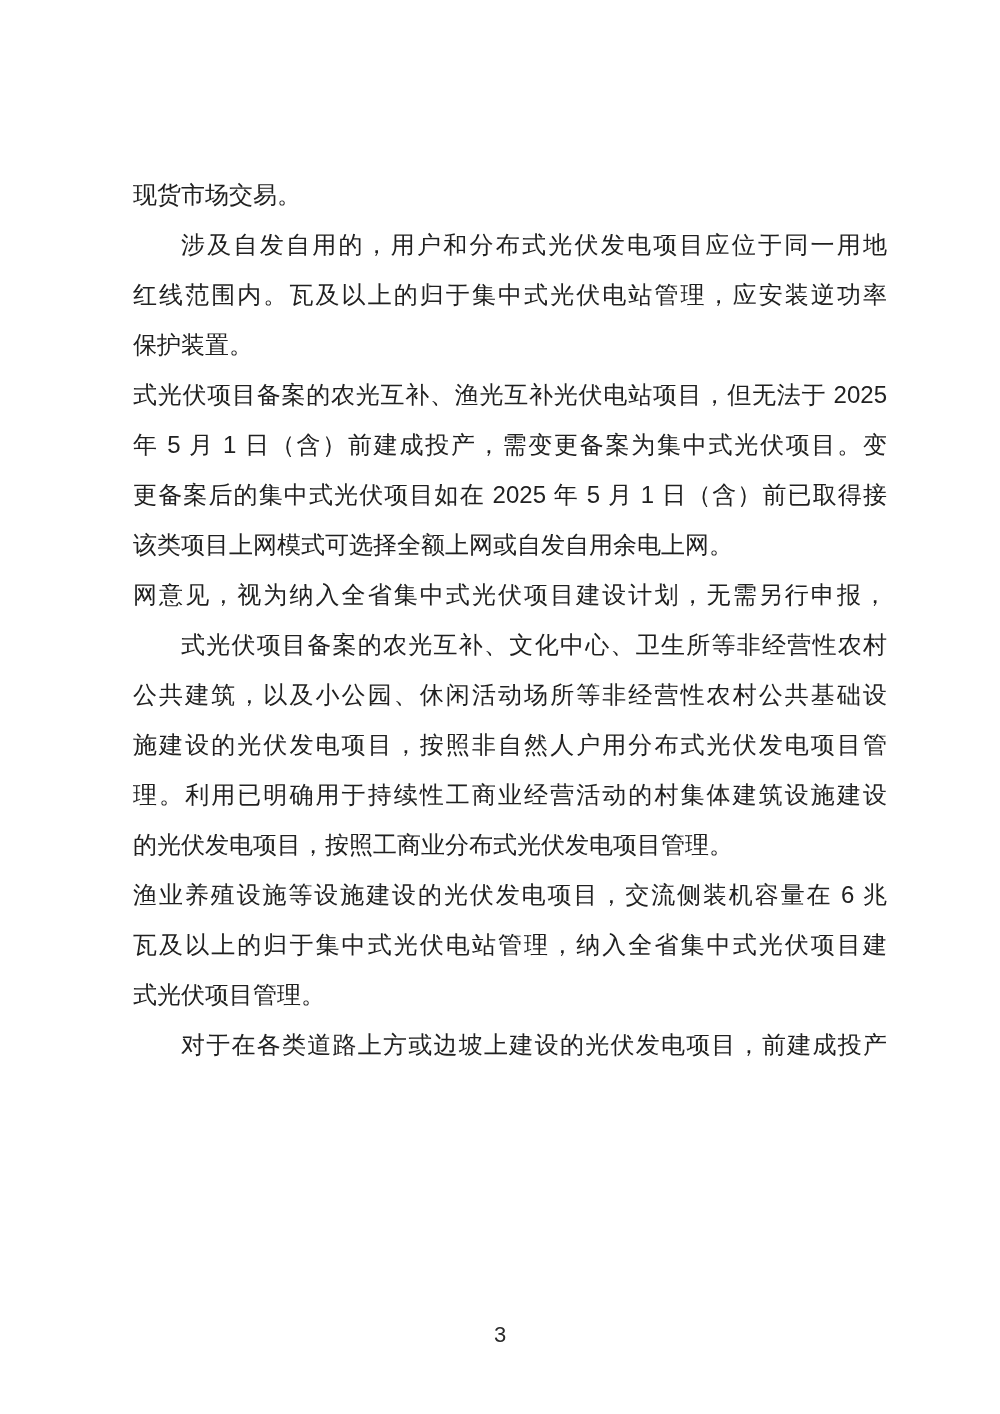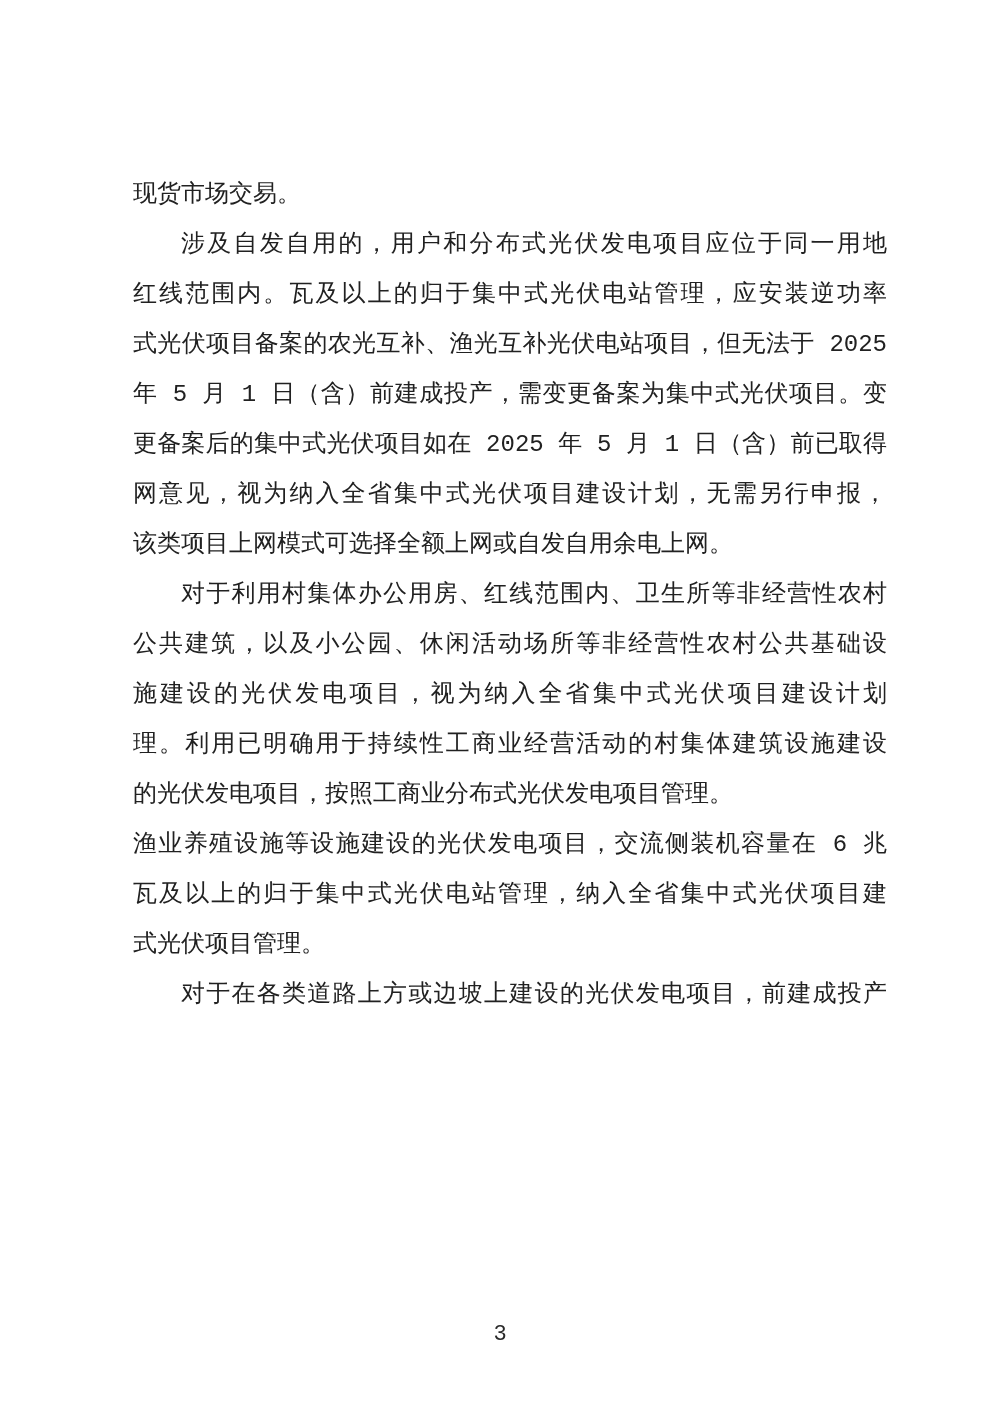--- a/index.html
+++ b/index.html
@@ -5,21 +5,21 @@
   html, body {
     margin: 0;
     padding: 0;
     background: #ffffff;
   }
   .page {
     position: relative;
     width: 1000px;
     height: 1414px;
     background: #ffffff;
-    font-family: Liberation Mono, monospace;
+    font-family: Liberation Sans, sans-serif;
     color: #212121;
     overflow: hidden;
   }
   .content {
     position: absolute;
     left: 133px;
     top: 170px;
     width: 754px;
   }
   .line {
@@ -54,28 +54,29 @@
   }
 </style>
 </head>
 <body>
 
 <div class="page">
   <main class="content" id="doc-body">
       <div class="line end">现货市场交易。</div>
       <div class="line indent">涉及自发自用的，用户和分布式光伏发电项目应位于同一用地</div>
       <div class="line">红线范围内。瓦及以上的归于集中式光伏电站管理，应安装逆功率</div>
+      <div class="line end">保护装置。</div>
       <div class="line">式光伏项目备案的农光互补、渔光互补光伏电站项目，但无法于 2025</div>
       <div class="line">年 5 月 1 日（含）前建成投产，需变更备案为集中式光伏项目。变</div>
       <div class="line">更备案后的集中式光伏项目如在 2025 年 5 月 1 日（含）前已取得接</div>
+      <div class="line end">该类项目上网模式可选择全额上网或自发自用余电上网。</div>
       <div class="line">网意见，视为纳入全省集中式光伏项目建设计划，无需另行申报，</div>
-      <div class="line end">该类项目上网模式可选择全额上网或自发自用余电上网。</div>
-      <div class="line indent">对于利用村集体办公用房、红线范围内、卫生所等非经营性农村</div>
+      <div class="line indent">式光伏项目备案的农光互补、文化中心、卫生所等非经营性农村</div>
       <div class="line">公共建筑，以及小公园、休闲活动场所等非经营性农村公共基础设</div>
-      <div class="line">施建设的光伏发电项目，视为纳入全省集中式光伏项目建设计划</div>
+      <div class="line">施建设的光伏发电项目，按照非自然人户用分布式光伏发电项目管</div>
       <div class="line">理。利用已明确用于持续性工商业经营活动的村集体建筑设施建设</div>
       <div class="line end">的光伏发电项目，按照工商业分布式光伏发电项目管理。</div>
       <div class="line">渔业养殖设施等设施建设的光伏发电项目，交流侧装机容量在 6 兆</div>
       <div class="line">瓦及以上的归于集中式光伏电站管理，纳入全省集中式光伏项目建</div>
       <div class="line end">式光伏项目管理。</div>
       <div class="line indent">对于在各类道路上方或边坡上建设的光伏发电项目，前建成投产</div>
     </main>
   <div class="footer">3</div>
 </div>
 

